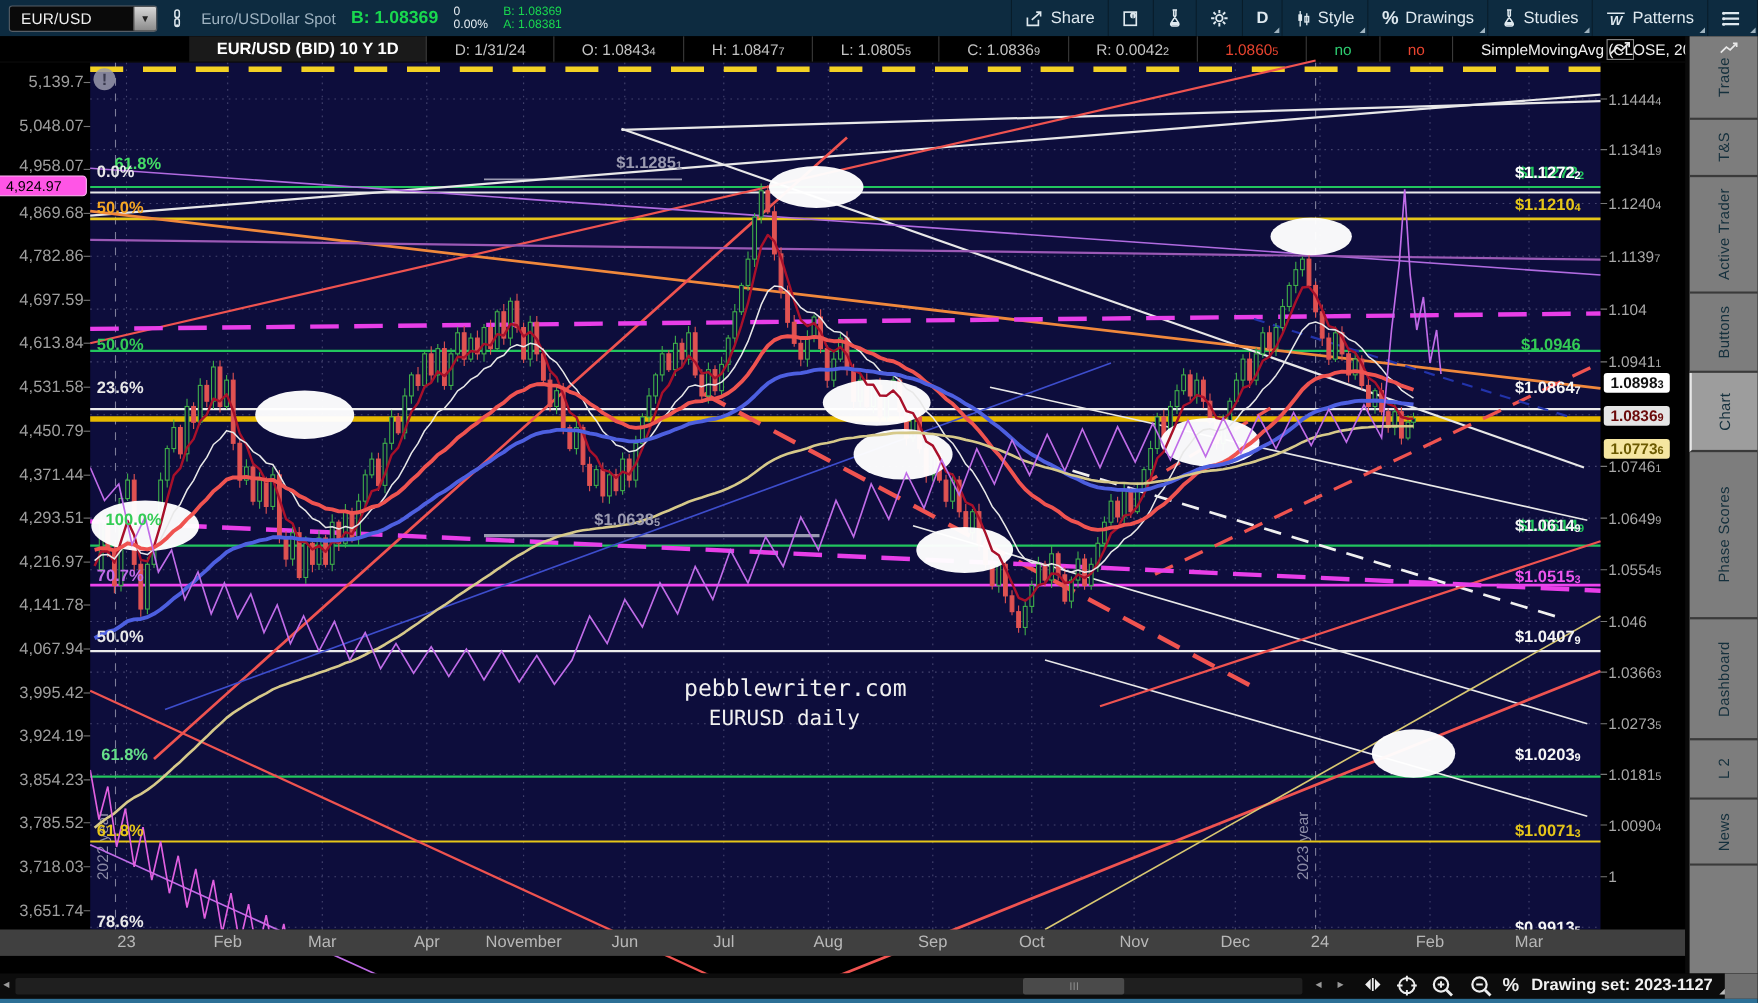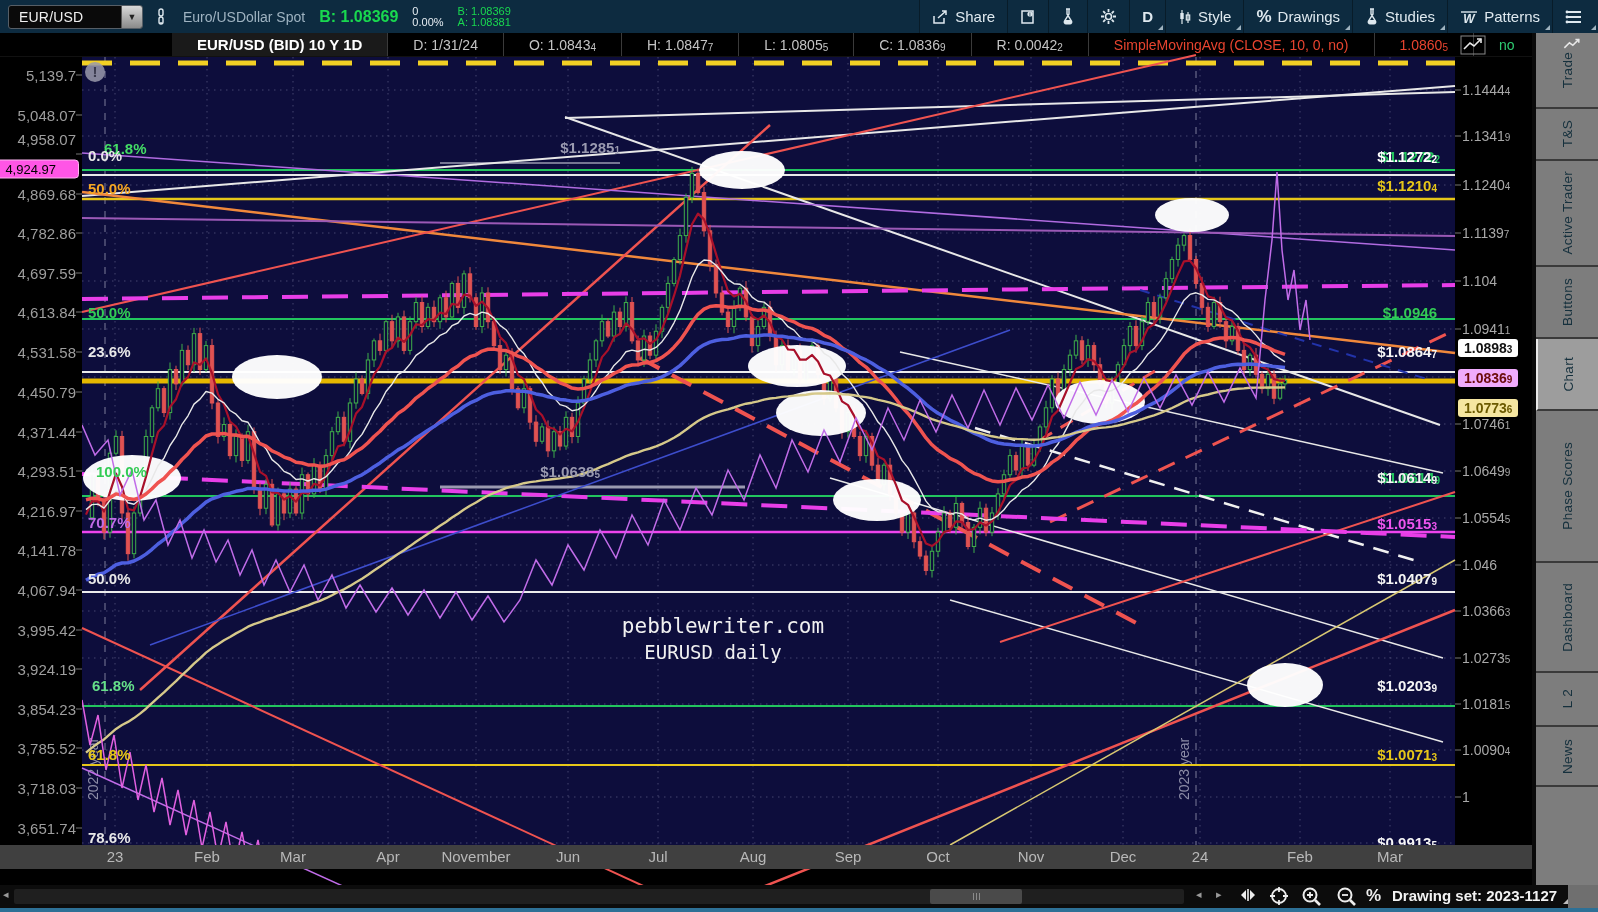--- a/index.html
+++ b/index.html
@@ -194,21 +194,20 @@
         <small>5</small>
       </div>
       <div class="hcell ">
         <span>C: 1.0836</span>
         <small>9</small>
       </div>
       <div class="hcell ">
         <span>R: 0.0042</span>
         <small>2</small>
       </div>
-      <div class="hcell red">SimpleMovingAvg (CLOSE, 10, 0, no)</div>
       <div class="hcell red">
         <span>1.0860</span>
         <small>5</small>
       </div>
       <div class="hcell green">no</div>
       <div class="hcell red">no</div>
       <div class="hcell white">SimpleMovingAvg (CLOSE, 20, 0, no)</div>
       <div class="hcell white">
         <span>1.0898</span>
         <small>3</small>
@@ -219,21 +218,21 @@
     <svg width="26" height="20" viewBox="0 0 26 20">
         <rect x="1" y="1" width="24" height="18" fill="none" stroke="#888" stroke-width="1"></rect>
         <path d="M4 14 L10 8 L14 11 L21 4" fill="none" stroke="#e8e8e8" stroke-width="1.6"></path>
         <path d="M17 4h4v4" fill="none" stroke="#e8e8e8" stroke-width="1.6"></path>
       </svg>
   </span>
 
   <div id="left-gutter">
       <div class="lax" style="top: 18px;">5,139.7</div>
       <div class="lax" style="top: 58px;">5,048.07</div>
-      <div class="lax" style="top: 82px;">4,958.07</div>
+      <div class="lax" style="top: 94px;">4,958.07</div>
       <div class="lax" style="top: 137px;">4,869.68</div>
       <div class="lax" style="top: 176px;">4,782.86</div>
       <div class="lax" style="top: 216px;">4,697.59</div>
       <div class="lax" style="top: 255px;">4,613.84</div>
       <div class="lax" style="top: 295px;">4,531.58</div>
       <div class="lax" style="top: 335px;">4,450.79</div>
       <div class="lax" style="top: 375px;">4,371.44</div>
       <div class="lax" style="top: 414px;">4,293.51</div>
       <div class="lax" style="top: 454px;">4,216.97</div>
       <div class="lax" style="top: 493px;">4,141.78</div>
@@ -256,21 +255,21 @@
       <div class="rax" style="top: 367px;">1.0746<small>1</small></div>
       <div class="rax" style="top: 414px;">1.0649<small>9</small></div>
       <div class="rax" style="top: 461px;">1.0554<small>5</small></div>
       <div class="rax" style="top: 508px;">1.046</div>
       <div class="rax" style="top: 554px;">1.0366<small>3</small></div>
       <div class="rax" style="top: 601px;">1.0273<small>5</small></div>
       <div class="rax" style="top: 647px;">1.0181<small>5</small></div>
       <div class="rax" style="top: 693px;">1.0090<small>4</small></div>
       <div class="rax" style="top: 740px;">1</div>
       <div class="rbox" style="top: 291px; background: rgb(255, 255, 255); color: rgb(17, 17, 17);">1.0898<small>3</small></div>
-      <div class="rbox" style="top: 321px; background: #f0abfc; color: rgb(107, 10, 10);">1.0836<small>9</small></div>
+      <div class="rbox" style="top: 321px; background: #e5e5e5; color: rgb(107, 10, 10);">1.0836<small>9</small></div>
       <div class="rbox" style="top: 351px; background: rgb(245, 230, 160); color: rgb(107, 90, 0);">1.0773<small>6</small></div>
     </div>
 
   <div id="plot-wrap">
     <svg id="plot-svg" width="1532" height="885">
         <defs>
           <clipPath id="pc">
             <rect x="82" y="57" width="1373" height="788"></rect>
           </clipPath>
         </defs>

